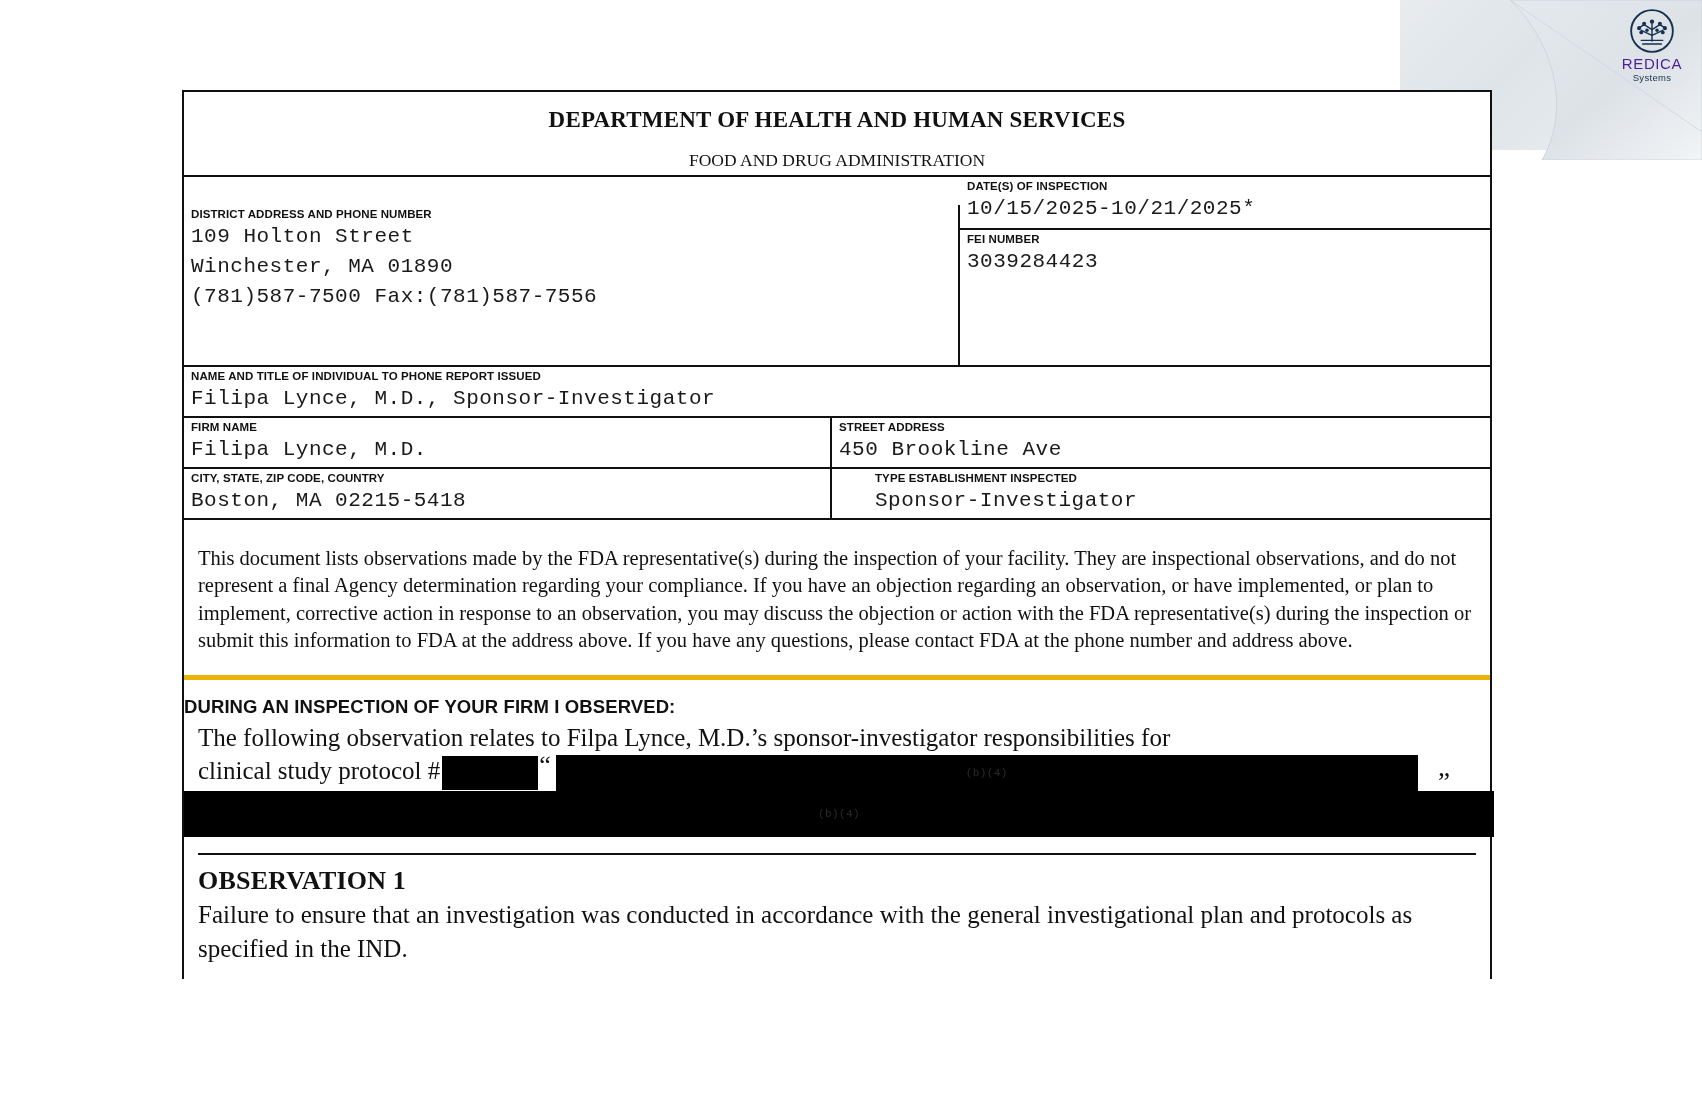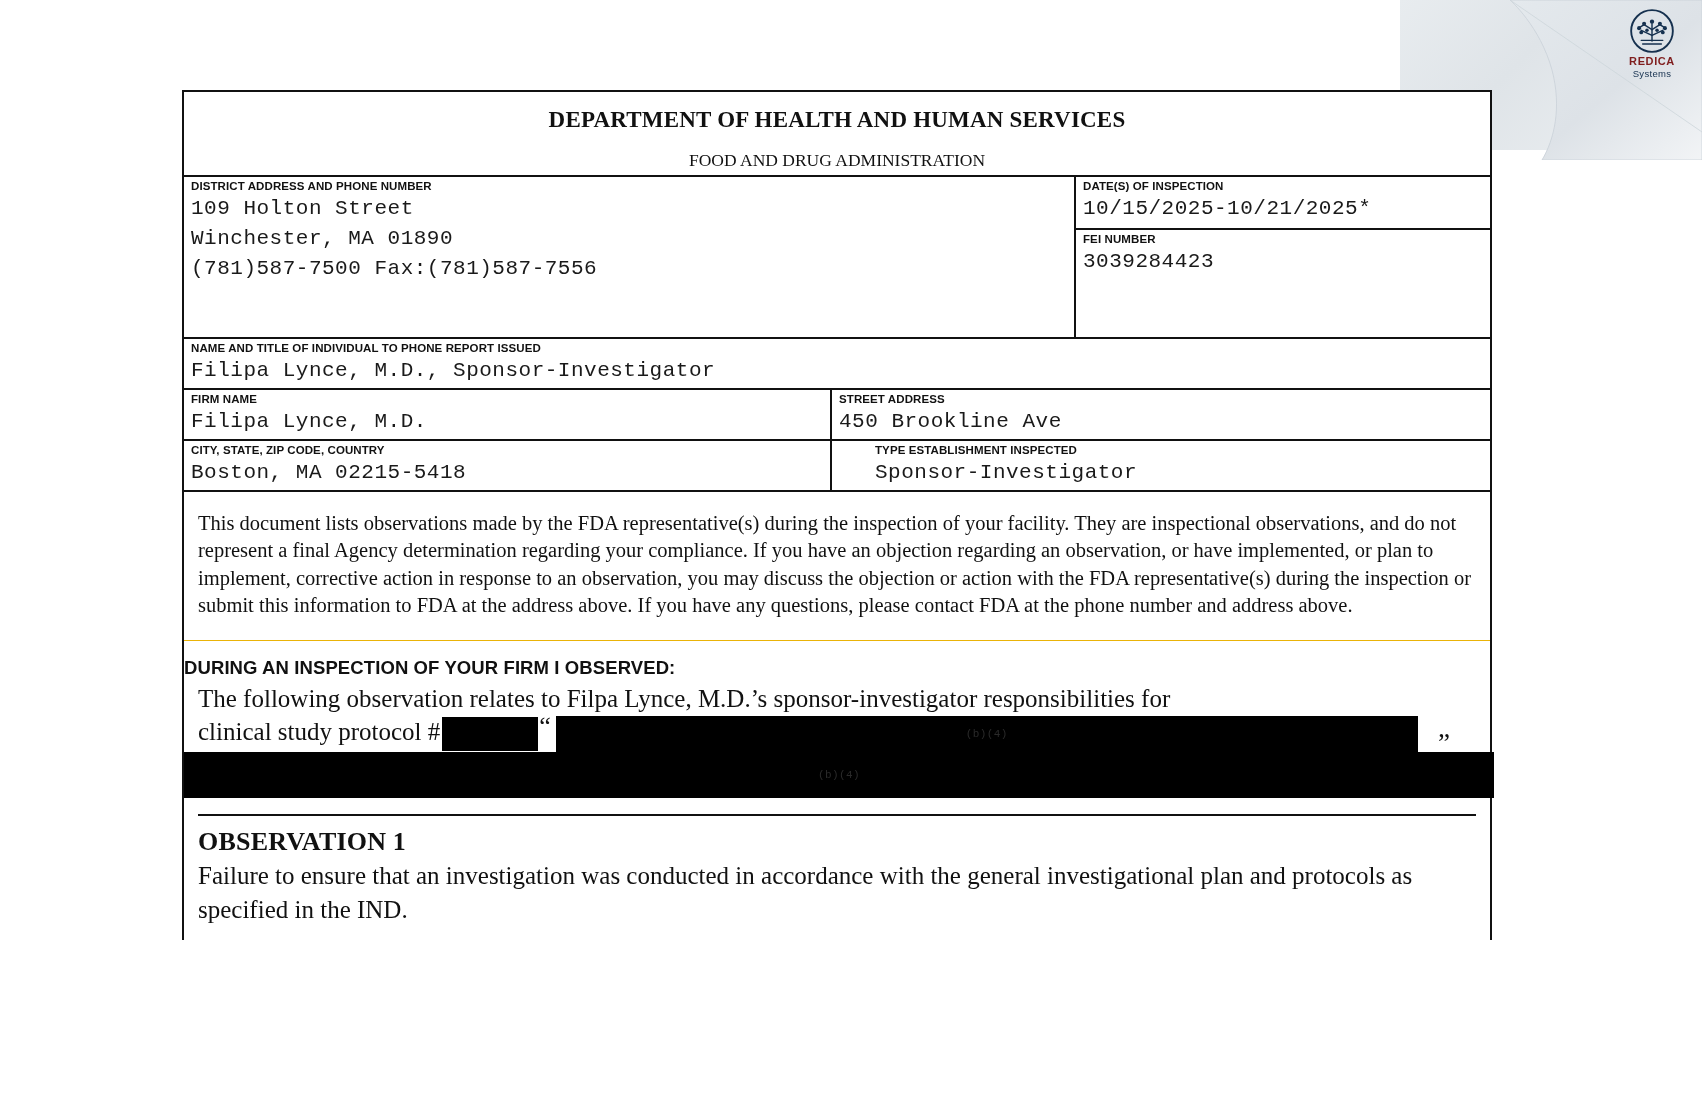--- a/index.html
+++ b/index.html
@@ -44,24 +44,24 @@
     z-index: 30;
     font-family: "Liberation Sans", sans-serif;
   }
   #redica-logo .mark {
     width: 46px;
     height: 46px;
     margin: 0 auto 2px auto;
     display: block;
   }
   #redica-logo .brand {
-    font-size: 11px;
-    font-weight: bold;
+    font-size: 15px;
+    font-weight: normal;
     letter-spacing: 0.6px;
-    color: #7f1d1d;
+    color: #4c1d95;
     line-height: 1.05;
   }
   #redica-logo .sub {
     font-size: 9.5px;
     color: #16314f;
     letter-spacing: 0.3px;
     line-height: 1.2;
     text-align: center;
   }
 
@@ -121,40 +121,40 @@
   .row {
     display: flex;
     border-bottom: 2.5px solid #111;
   }
   .row:last-child { border-bottom: none; }
   .cell { box-sizing: border-box; }
   .cell.sep { border-right: 2.5px solid #111; }
 
   
   #row-addr { }
-  #cell-district { width: 892px; min-height: 160px; }
+  #cell-district { width: 776px; min-height: 160px; margin-top: 28px; }
   #cell-dates-fei { flex: 1; display: flex; flex-direction: column; }
   #cell-dates { border-bottom: 2.5px solid #111; padding-bottom: 2px; }
   #cell-fei { flex: 1; min-height: 92px; }
 
   
   #cell-name { width: 100%; }
 
   
   #cell-firm { width: 648px; }
   #cell-street { flex: 1; }
 
   
   #cell-city { width: 648px; }
   #cell-type { flex: 1; margin-left: 36px; }
 
   
   #disclaimer-row {
-    border-bottom: 1px solid #eab308;
-    padding: 18px 14px 20px 14px;
+    border-bottom: 5px solid #eab308;
+    padding: 25px 14px 20px 14px;
   }
   #disclaimer-text {
     font-family: "Liberation Serif", serif;
     font-size: 20.5px;
     line-height: 1.34;
     color: #111;
     text-align: left;
   }
 
   

